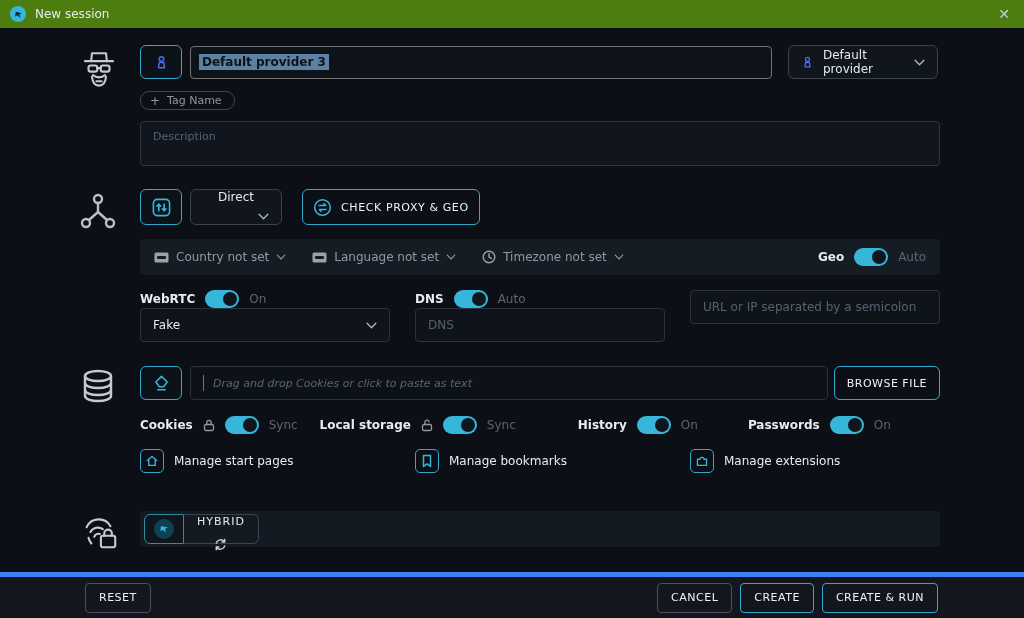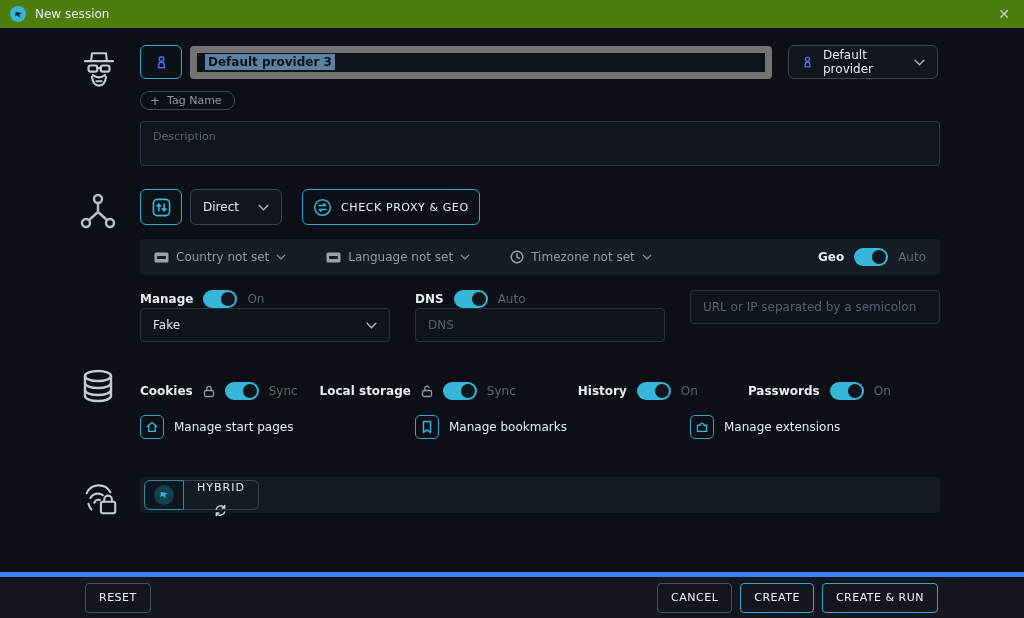--- a/index.html
+++ b/index.html
@@ -27,33 +27,33 @@
   .dropdown { background:#11161d; border:1px solid #3a4350; border-radius:6px; height:34px; display:flex; align-items:center; padding:0 12px; gap:9px; font-size:12px; color:#e6eaef; }
   .chevron { flex:none; margin-left:auto; }
   .cyan-btn { border:1.5px solid #2fa9cd; border-radius:6px; background:transparent; display:flex; align-items:center; gap:9px; padding:0 10px; height:36px; color:#eef2f6; font-size:11px; letter-spacing:0.6px;justify-content:center; }
   .toggle { width:34px; height:18px; border-radius:9px; background:#36b7da; position:relative; flex:none; }
   .toggle::after { content:""; position:absolute; top:2px; right:2px; width:14px; height:14px; border-radius:50%; background:#10161d; }
   .tg-label { color:#e8ecf0; font-size:12px; font-weight:bold; }
   .tg-state { color:#5a6571; font-size:12px; }
 
   
   .row1 { display:flex; align-items:center; }
-  .name-input { width:582px; margin-left:8px; height:33px; background:#0e1319; border:7px solid #737373; border-radius:4px; display:flex; align-items:center; padding:0 8px; }
+  .name-input { width:582px; margin-left:8px; height:33px; background:#0e1319; border:1px solid #737373; border-radius:4px; display:flex; align-items:center; padding:0 8px; }
   .selection { background:#5d81a3; color:#0e1217; font-size:12px; font-weight:bold; padding:1px 3px; }
   .provider-dd { width:150px; margin-left:16px; }
   .tag-btn { margin-top:12px; display:inline-flex; align-items:center; gap:7px; height:19px; padding:0 12px 0 9px; border:1px solid #3c4document4; border:1px solid #3c4654; border-radius:9px; color:#8d97a3; font-size:11px; }
   .desc-area { margin-top:11px; width:800px; height:45px; background:#11161e; border:1px solid #2c3541; border-radius:4px; padding:8px 12px; }
   .desc-area textarea { width:100%; height:100%; background:transparent; border:none; outline:none; resize:none; color:#aab3bf; font-size:11px; font-family:inherit; }
   .desc-area textarea::placeholder { color:#566170; }
 
   
   .proxy-row1 { display:flex; align-items:center; }
   .proxy-type-dd { width:92px; margin-left:8px; }
   .check-btn { margin-left:20px; }
-  .geo-strip { margin-top:14px; width:800px; height:36px; background:#161c24; border-radius:4px; display:flex; align-items:center; padding:0 14px; gap:40px; }
+  .geo-strip { margin-top:14px; width:800px; height:36px; background:#161c24; border-radius:4px; display:flex; align-items:center; padding:0 14px; gap:26px; }
   .geo-item { display:flex; align-items:center; gap:7px; color:#8f99a5; font-size:12px; }
   .geo-right { margin-left:auto; display:flex; align-items:center; gap:10px; }
   .grid3 { display:grid; grid-template-columns:250px 250px 250px; column-gap:25px; margin-top:15px; }
   .lbl-row { display:flex; align-items:center; gap:10px; height:18px; }
   .col-input { }
   .muted-lbl { color:#5a6571; font-size:12px; }
 
   
   .drop-row { display:flex; align-items:center; }
   .dropzone { flex:1; margin-left:8px; height:34px; background:#0d1219; border:1px solid #2a323e; border-radius:4px; display:flex; align-items:center; padding:0 12px; }
@@ -168,21 +168,21 @@
         <div class="proxy-row1">
           <div class="sq-btn" style="height:36px;">
             <span>
               <svg width="19" height="19" viewBox="0 0 20 20" fill="none" stroke="#36b7da" stroke-width="1.7" stroke-linecap="round" stroke-linejoin="round">
                 <rect x="1.5" y="1.5" width="17" height="17" rx="4"></rect>
                 <path d="M7.2 13.5 V6.5 M7.2 6.5 L5.2 8.7 M7.2 6.5 L9.2 8.7"></path>
                 <path d="M12.8 6.5 V13.5 M12.8 13.5 L10.8 11.3 M12.8 13.5 L14.8 11.3"></path>
               </svg>
             </span>
           </div>
-          <div class="dropdown proxy-type-dd" style="height:36px;">
+          <div class="dropdown proxy-type-dd" style="height:36px;flex-direction:column;">
             <span>Direct</span>
             <span class="chevron">
               <svg width="11" height="7" viewBox="0 0 12 8" fill="none" stroke="#aab3bf" stroke-width="1.6" stroke-linecap="round">
                   <path d="M1 1.5 L6 6.5 L11 1.5"></path>
                 </svg>
             </span>
           </div>
           <div class="cyan-btn check-btn">
             <span>
               <svg width="19" height="19" viewBox="0 0 20 20" fill="none" stroke="#36b7da" stroke-width="1.6" stroke-linecap="round" stroke-linejoin="round">
@@ -240,21 +240,21 @@
           <div class="geo-right">
             <span class="tg-label">Geo</span>
             <span class="toggle"></span>
             <span class="tg-state">Auto</span>
           </div>
         </div>
 
         <div class="grid3">
           <div>
             <div class="lbl-row">
-              <span class="tg-label">Manage</span>
+              <span class="tg-label">WebRTC</span>
               <span class="toggle"></span>
               <span class="tg-state">On</span>
             </div>
             <div class="dropdown col-input" style="border-color:#2a323e;background:#0f141b;border-radius:4px;">
               <span>Fake</span>
               <span class="chevron">
                 <svg width="11" height="7" viewBox="0 0 12 8" fill="none" stroke="#aab3bf" stroke-width="1.6" stroke-linecap="round">
                     <path d="M1 1.5 L6 6.5 L11 1.5"></path>
                   </svg>
               </span>
@@ -284,20 +284,37 @@
         <span>
           <svg width="40" height="40" viewBox="0 0 40 40" fill="none" stroke="#c5cad1" stroke-width="2.4" stroke-linecap="round">
             <ellipse cx="20" cy="9" rx="13" ry="5"></ellipse>
             <path d="M7 9 V29 a13 5 0 0 0 26 0 V9"></path>
             <path d="M7 16 a13 5 0 0 0 26 0"></path>
             <path d="M7 23 a13 5 0 0 0 26 0"></path>
           </svg>
         </span>
       </div>
       <div class="sec-body">
+        <div class="drop-row">
+          <div class="sq-btn">
+            <span>
+              <svg width="19" height="19" viewBox="0 0 20 20" fill="none" stroke="#36b7da" stroke-width="1.6" stroke-linecap="round" stroke-linejoin="round">
+                <path d="M10 2.5 L16 8.5 L12.2 13.5 H7.8 L4 8.5 Z"></path>
+                <path d="M6 16.5 H14"></path>
+              </svg>
+            </span>
+          </div>
+          <div class="dropzone">
+            <span class="caret"></span>
+            <span class="drop-text">Drag and drop Cookies or click to paste as text</span>
+          </div>
+          <div class="browse-btn">
+            <span>BROWSE FILE</span>
+          </div>
+        </div>
 
         <div class="toggles-row">
           <div class="tg-group" style="margin-right:22px;">
             <span class="tg-label">Cookies</span>
             <span>
               <svg width="12" height="13" viewBox="0 0 12 13" fill="none" stroke="#8f99a5" stroke-width="1.3" stroke-linecap="round">
                 <rect x="1.5" y="5.5" width="9" height="6" rx="1.5"></rect>
                 <path d="M3.8 5.5 V3.6 a2.2 2.2 0 0 1 4.4 0 V5.5"></path>
               </svg>
             </span>

